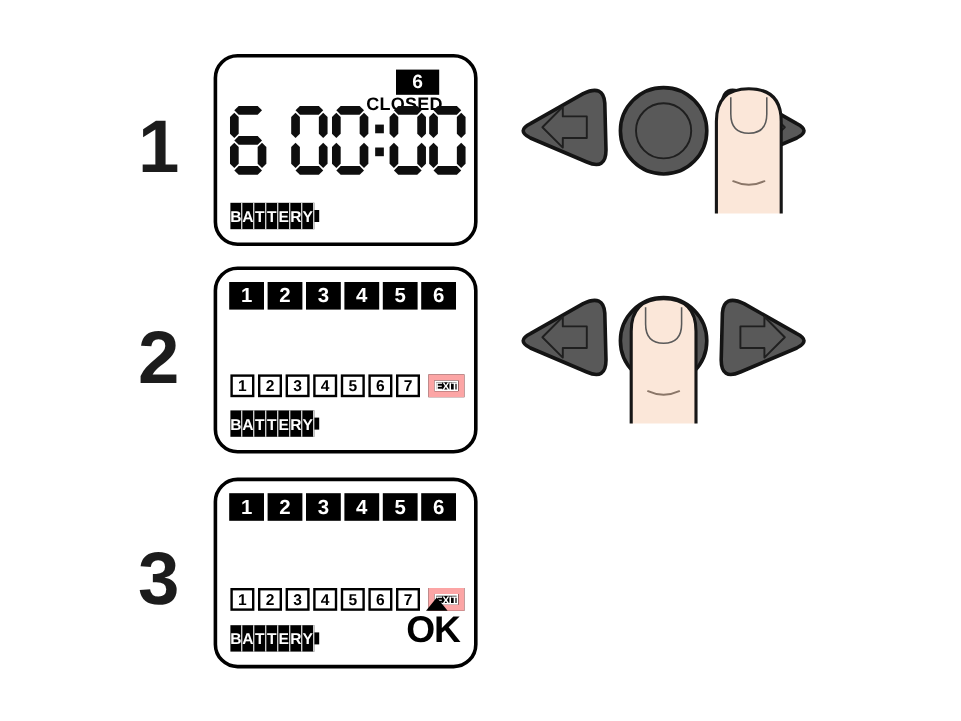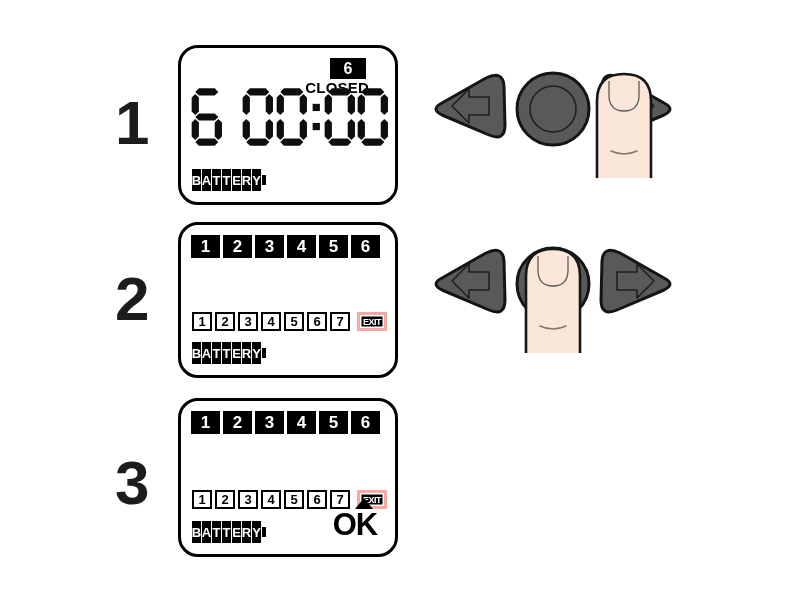--- a/index.html
+++ b/index.html
@@ -27,25 +27,25 @@
   .bat-letter:last-of-type{border-right:none;}
   .bat-nub{width:4px;height:10px;background:#000;}
   
   .slots{position:absolute;display:flex;gap:3px;align-items:center;}
   .slots-filled{left:10px;top:10px;}
   .slots-filled .slot{width:29px;height:23px;background:#000;color:#fff;font-weight:700;font-size:17px;
                       display:flex;align-items:center;justify-content:center;}
   .slots-outline{left:11px;top:87px;}
   .slots-outline .slot{width:20px;height:19px;border:2px solid #000;box-sizing:border-box;background:#fff;
                        color:#000;font-weight:700;font-size:13px;display:flex;align-items:center;justify-content:center;}
-  .slots-outline .slot.wide{width:30px;margin-left:4px;background:#000;color:#fff;border:3px solid #fca5a5;
+  .slots-outline .slot.wide{width:30px;margin-left:4px;background:#000;color:#fff;border:5px solid #fca5a5;
                             box-shadow:inset 0 0 0 1.5px #fff;font-size:9px;letter-spacing:-0.5px;}
   
   .ok-wrap{position:absolute;right:12px;bottom:10px;width:56px;height:36px;}
-  .ok-text{font-weight:700;font-size:31px;letter-spacing:-1px;line-height:34px;color:#000;text-align:center;}
+  .ok-text{font-weight:700;font-size:31px;letter-spacing:-1px;line-height:34px;color:#000;text-align:right;}
   .ok-caret{position:absolute;left:28px;top:-10px;width:0;height:0;
             border-left:9px solid transparent;border-right:9px solid transparent;border-bottom:11px solid #000;}
   
   .btn-row{position:absolute;left:428px;width:250px;height:150px;}
   .btn-row.r1{top:65px;}
   .btn-row.r2{top:240px;}
   .btn-fill{fill:var(--button-gray);stroke:var(--outline-black);stroke-width:3;stroke-linejoin:round;}
   .btn-line{fill:none;stroke:#1f1f1f;stroke-width:1.6;stroke-linejoin:round;}
   .finger-body{fill:var(--skin);stroke:#161616;stroke-width:2.6;}
   .nail{fill:none;stroke:#5a5a5a;stroke-width:1.3;}

